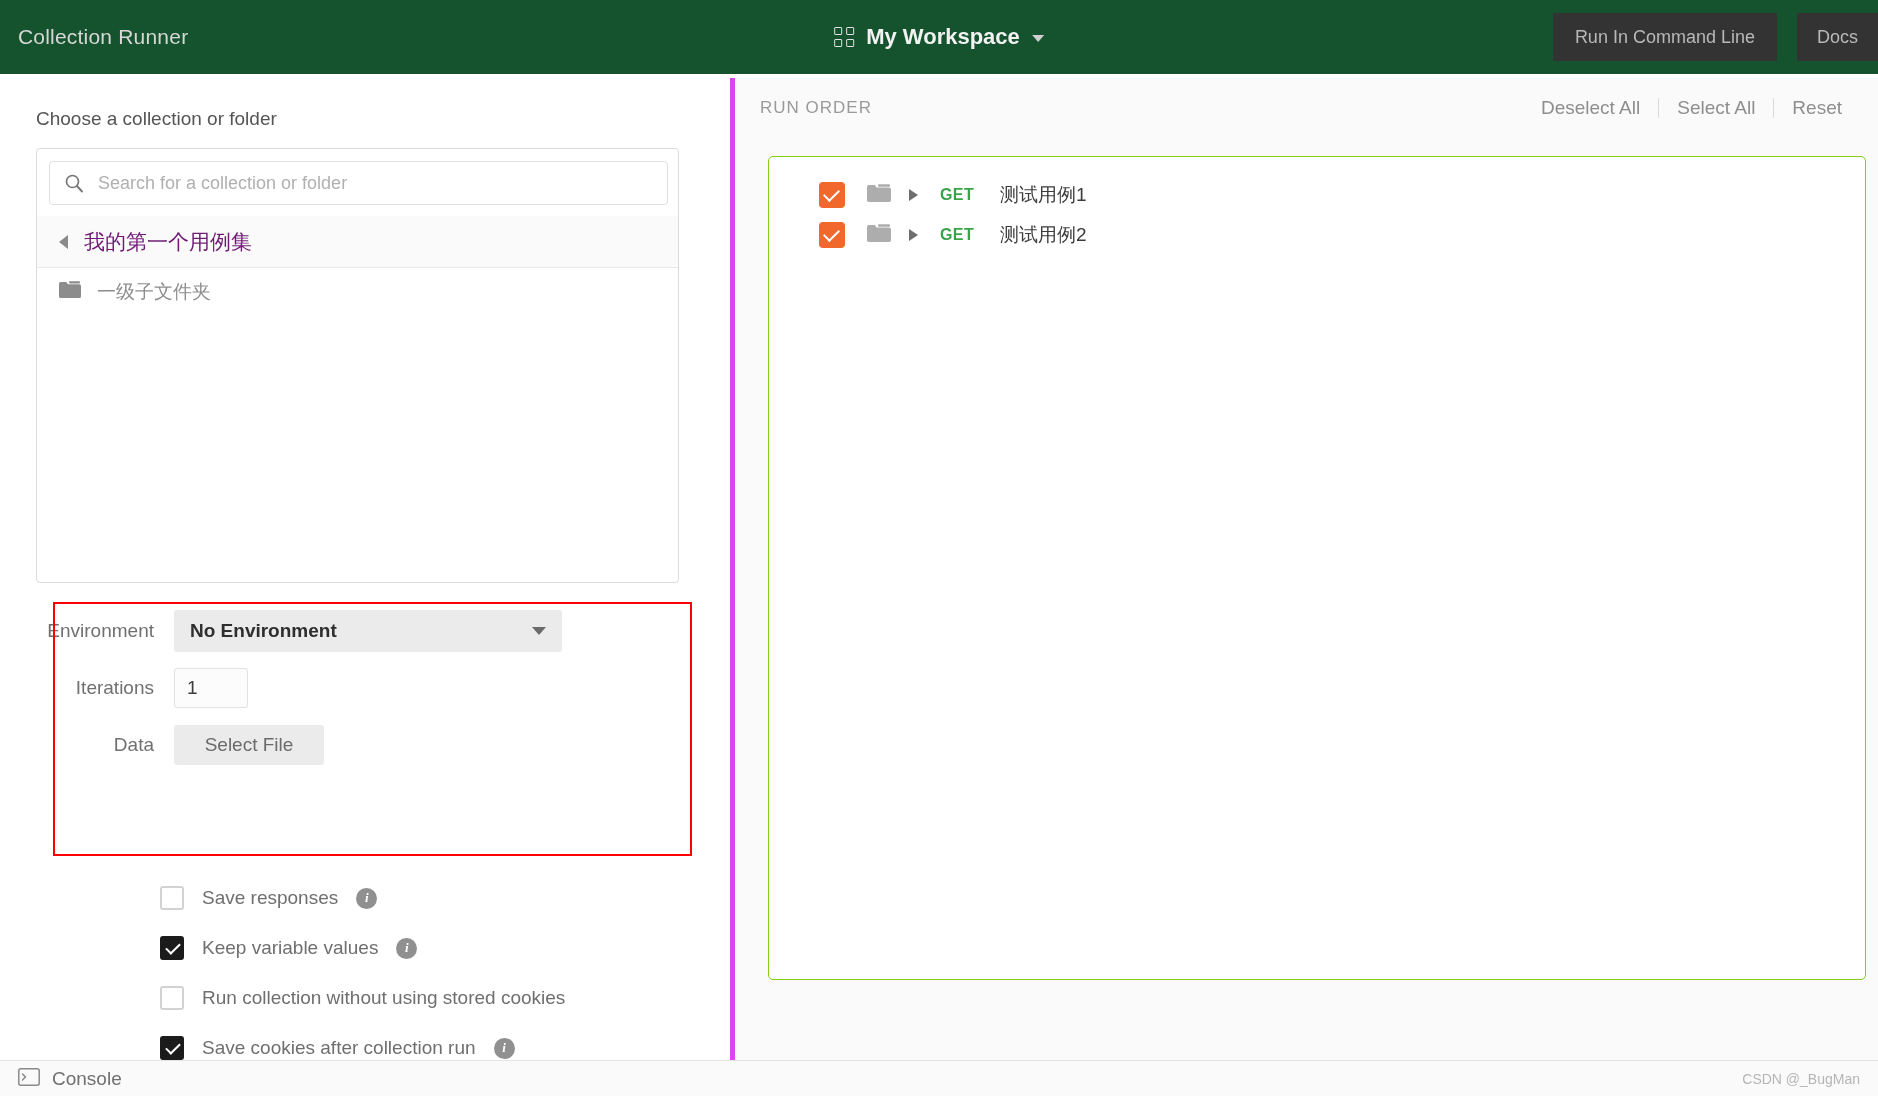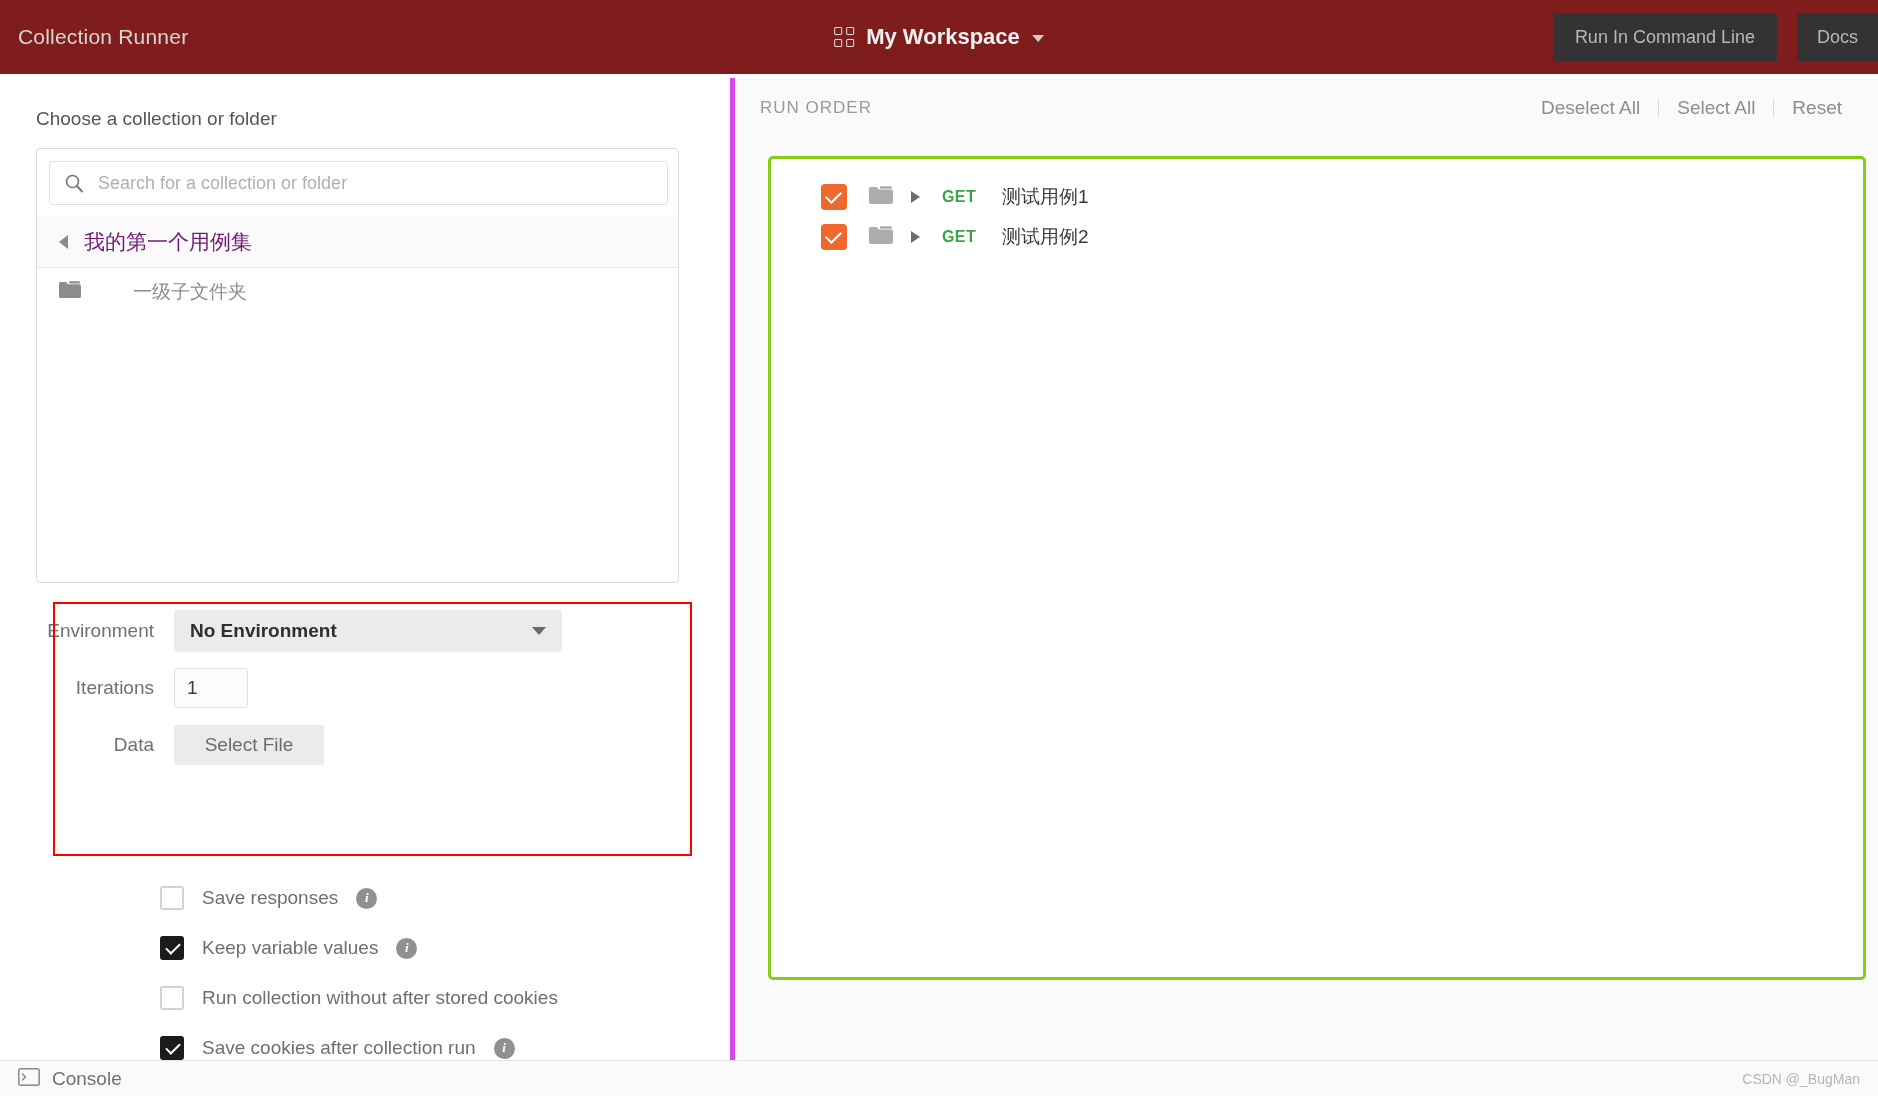--- a/index.html
+++ b/index.html
@@ -17,21 +17,21 @@
     width: 1878px;
     height: 1096px;
     background: #ffffff;
   }
 
   
   .topbar {
     position: absolute;
     left: 0; top: 0;
     width: 1878px; height: 74px;
-    background: #7f1d1d;
+    background: #14532d;
     display: flex;
     align-items: center;
   }
   .topbar-title {
     position: absolute;
     left: 18px; top: 50%;
     transform: translateY(-50%);
     color: #d7d7d7;
     font-size: 21px;
     letter-spacing: .2px;
@@ -189,21 +189,20 @@
     align-items: center;
     padding-left: 22px;
     gap: 16px;
     cursor: pointer;
   }
   .folder-icon { display: block; }
   .folder-label {
     font-size: 19px;
     color: #8d8d8d;
     white-space: nowrap;
-    margin-left: 36px;
   }
 
   
   .settings-outline {
     position: absolute;
     left: 53px; top: 524px;
     width: 639px; height: 254px;
     border: 2px solid #ff0000;
     pointer-events: none;
     z-index: 5;
@@ -381,21 +380,21 @@
     width: 1px;
     height: 20px;
     background: #d9d9d9;
   }
 
   .order-box {
     position: absolute;
     left: 32px; top: 78px;
     width: 1098px; height: 824px;
     background: #ffffff;
-    border: 3px solid #84cc16;
+    border: 1px solid #84cc16;
     border-radius: 5px;
     overflow: hidden;
   }
   .order-row {
     display: flex;
     align-items: center;
     height: 40px;
     padding-left: 50px;
     gap: 0;
     cursor: pointer;
@@ -563,21 +562,21 @@
         </div>
 
         <div class="opt-row">
           <span class="cb checked"></span>
           <span class="opt-label">Keep variable values</span>
           <span class="info-icon">i</span>
         </div>
 
         <div class="opt-row">
           <span class="cb"></span>
-          <span class="opt-label">Run collection without after stored cookies</span>
+          <span class="opt-label">Run collection without using stored cookies</span>
         </div>
 
         <div class="opt-row">
           <span class="cb checked"></span>
           <span class="opt-label">Save cookies after collection run</span>
           <span class="info-icon">i</span>
         </div>
       </div>
 
       <div class="lscroll-track">

